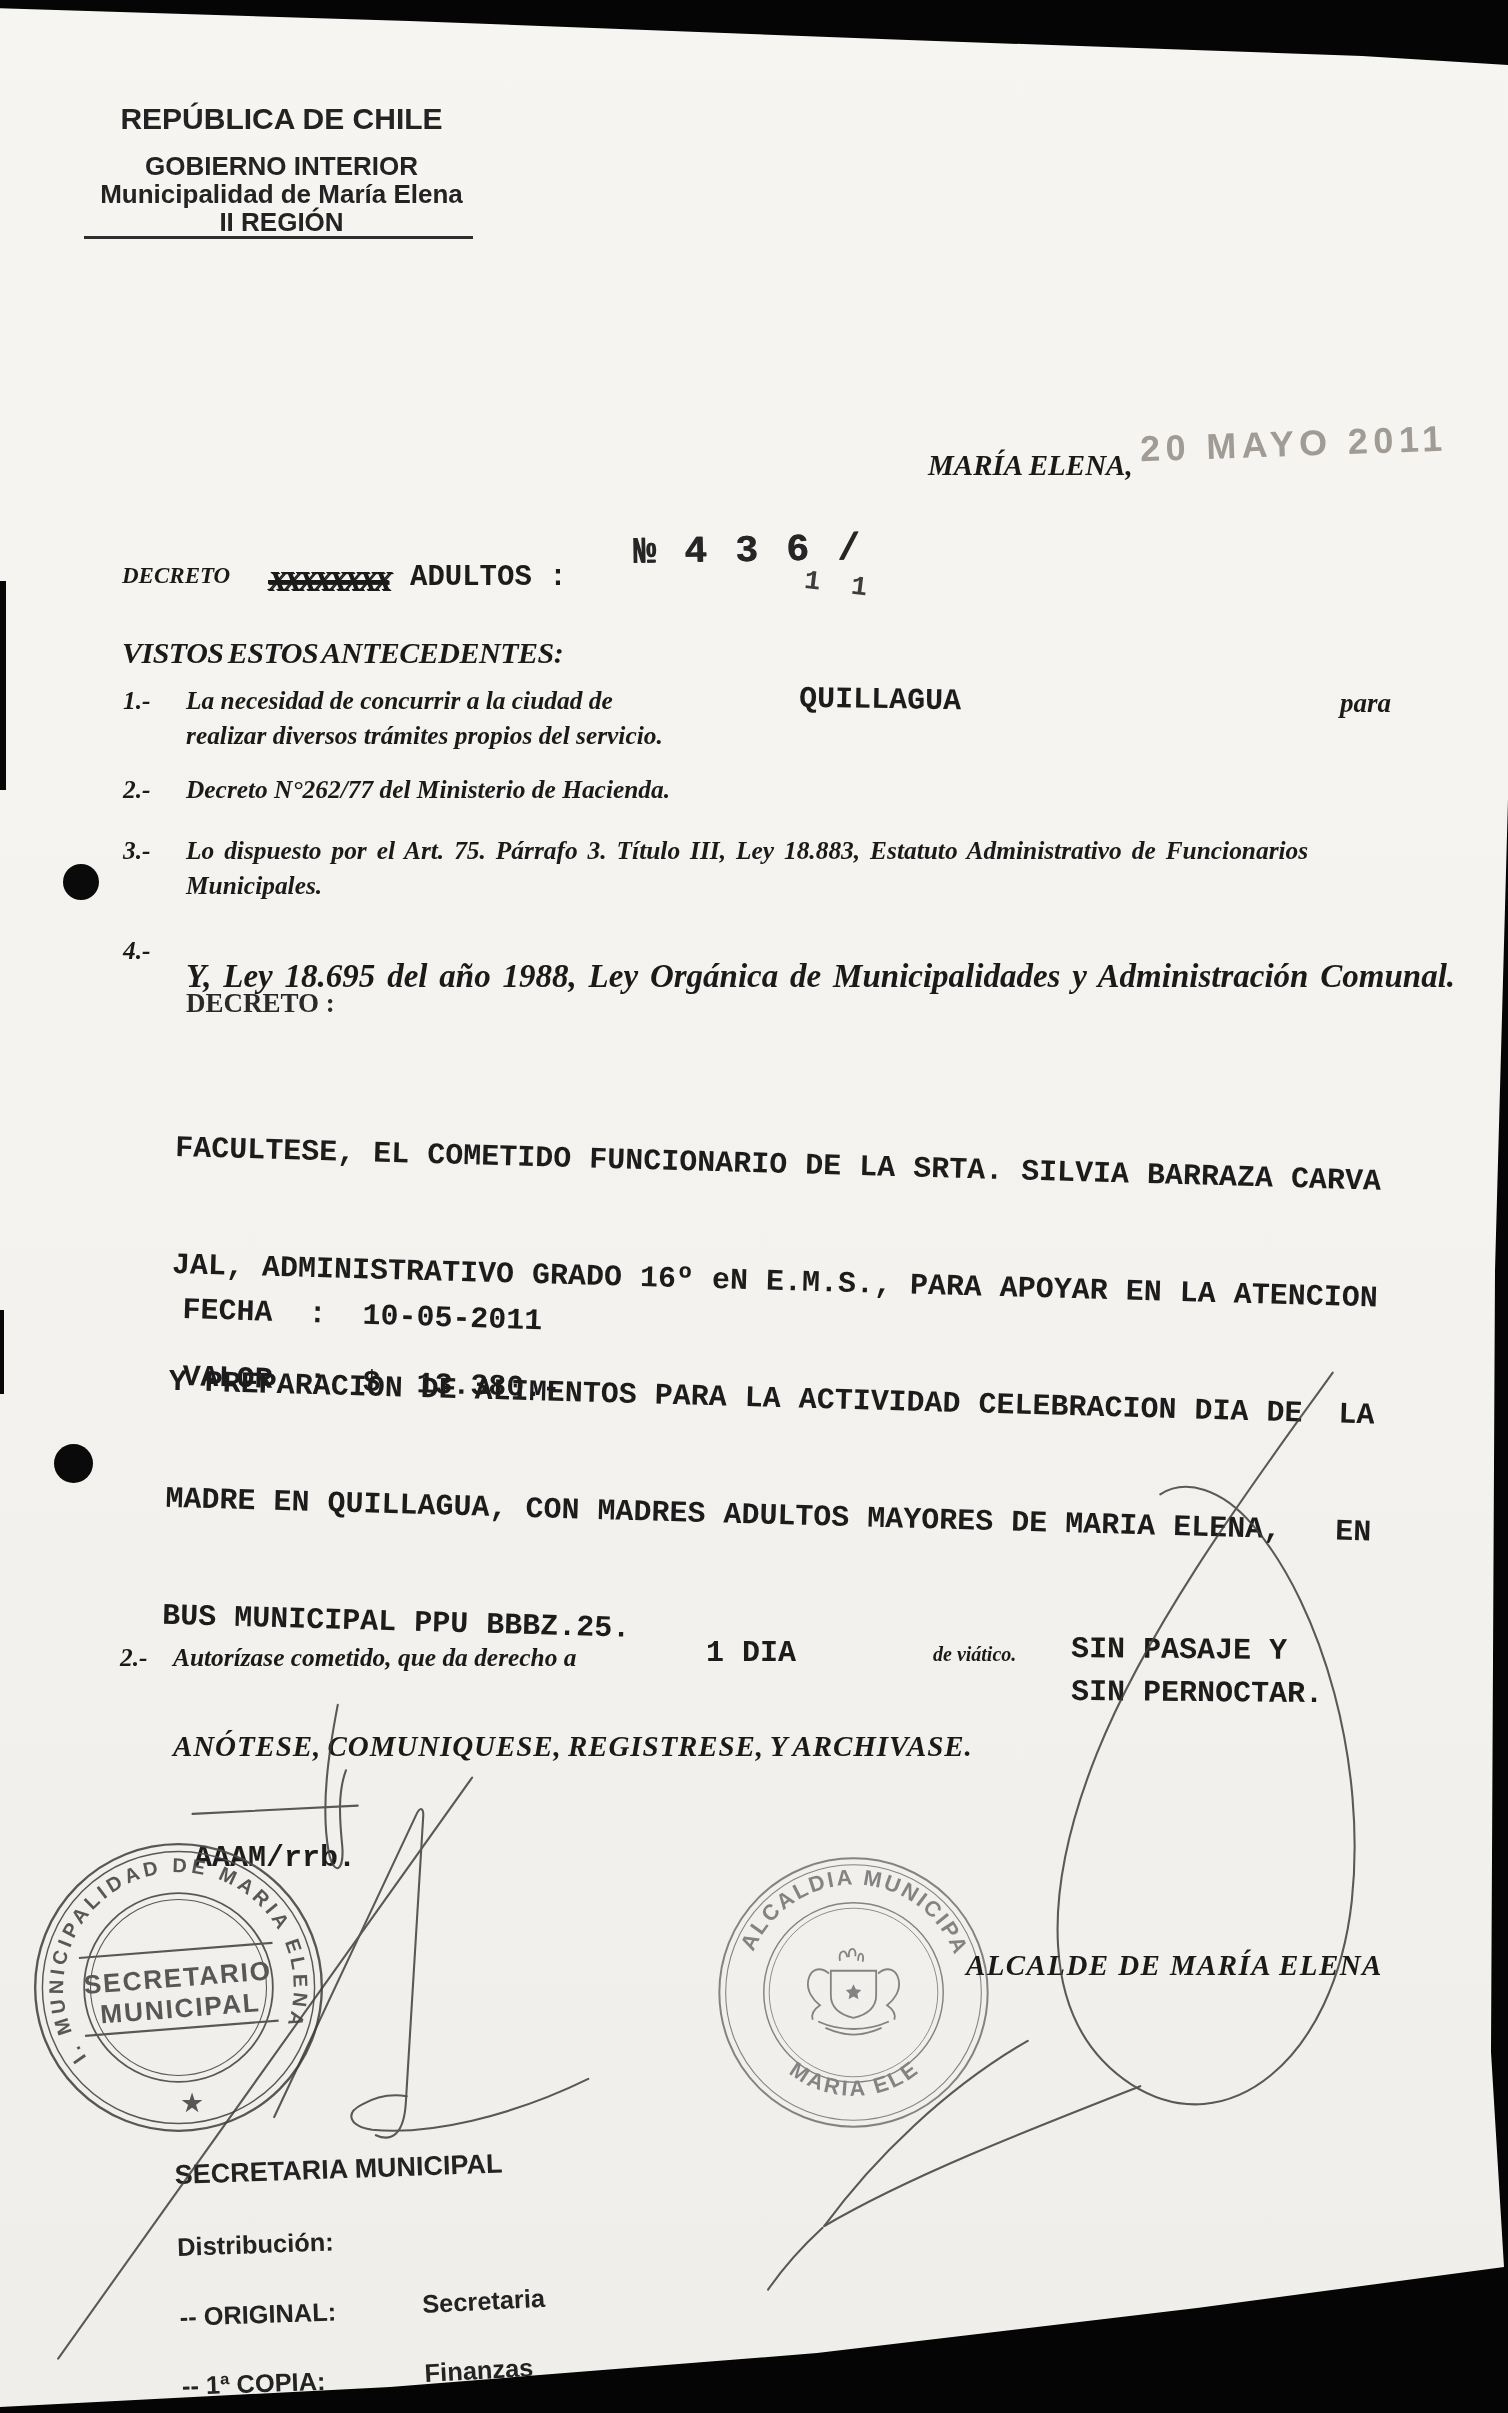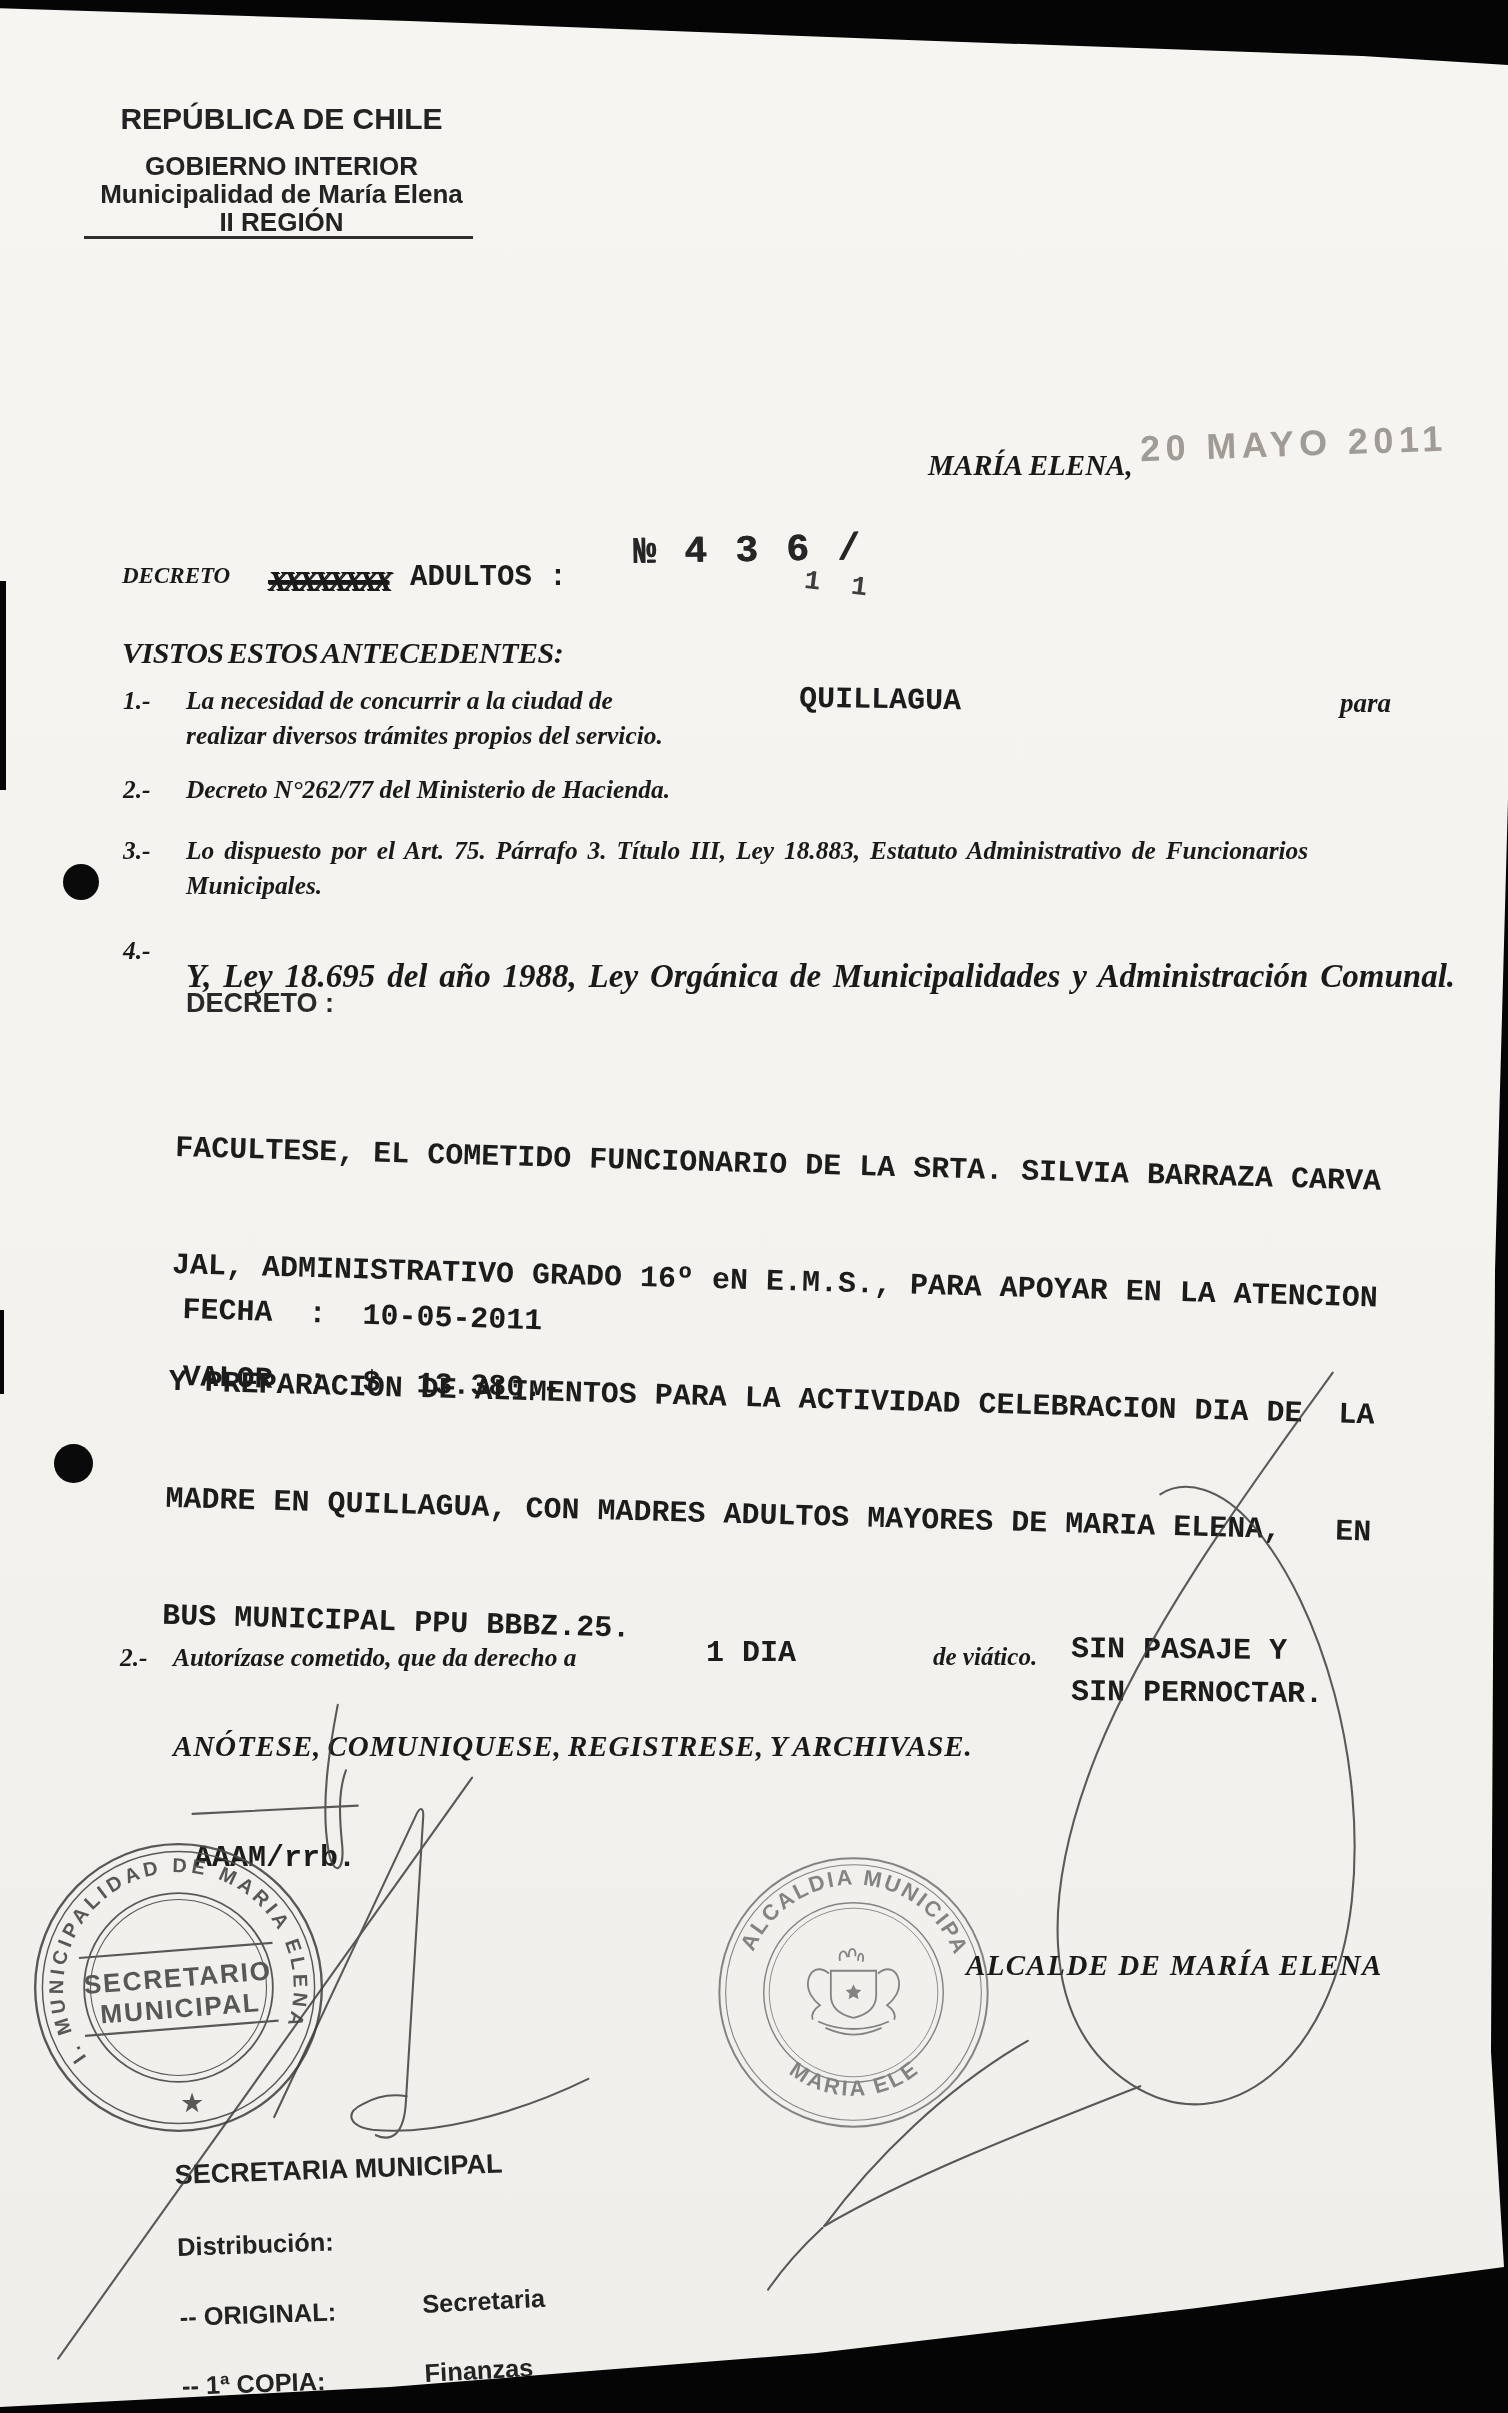--- a/index.html
+++ b/index.html
@@ -50,37 +50,37 @@
     <div class="abs ser" style="left:123px;top:775px;font-size:25.4px;">2.-</div>
     <div class="abs ser" style="left:186px;top:775px;font-size:25.4px;">Decreto N°262/77 del Ministerio de Hacienda.</div>
 
     <div class="abs ser" style="left:123px;top:836px;font-size:25.4px;">3.-</div>
     <div class="abs ser" style="left:186px;top:836px;font-size:25.4px;word-spacing:3.6px;">Lo dispuesto por el Art. 75. Párrafo 3. Título III, Ley 18.883, Estatuto Administrativo de Funcionarios</div>
     <div class="abs ser" style="left:186px;top:871px;font-size:25.4px;">Municipales.</div>
 
     <div class="abs ser" style="left:123px;top:936px;font-size:25.4px;">4.-</div>
     <div class="abs ser" style="left:186px;top:958px;font-size:33px;word-spacing:3.6px;">Y, Ley 18.695 del año 1988, Ley Orgánica de Municipalidades y Administración Comunal.</div>
 
-    <div class="abs sans" style="left:186px;top:988px;font-size:27px;color:#2a2a2a;">DECRETO :</div>
+    <div class="abs sans" style="left:186px;top:988px;font-size:27px;color:#2a2a2a;font-family:Liberation Serif, serif;">DECRETO :</div>
 
     <div class="abs mono" style="left:178px;top:1051px;font-size:30px;line-height:39px;transform:rotate(1.6deg);transform-origin:left top;">
       <div>FACULTESE, EL COMETIDO FUNCIONARIO DE LA SRTA. SILVIA BARRAZA CARVA</div>
       <div>JAL, ADMINISTRATIVO GRADO 16º eN E.M.S., PARA APOYAR EN LA ATENCION</div>
       <div>Y PREPARACION DE ALIMENTOS PARA LA ACTIVIDAD CELEBRACION DIA DE  LA</div>
       <div>MADRE EN QUILLAGUA, CON MADRES ADULTOS MAYORES DE MARIA ELENA,   EN</div>
       <div>BUS MUNICIPAL PPU BBBZ.25.</div>
     </div>
 
     <div class="abs mono" style="left:183px;top:1293px;font-size:30px;transform:rotate(1.8deg);transform-origin:left top;">FECHA  :  10-05-2011</div>
     <div class="abs mono" style="left:183px;top:1360px;font-size:30px;transform:rotate(1.8deg);transform-origin:left top;">VALOR  :  $  13.380.-</div>
 
     <div class="abs ser" style="left:120px;top:1643px;font-size:25.4px;">2.-</div>
     <div class="abs ser" style="left:173px;top:1643px;font-size:25.4px;">Autorízase cometido, que da derecho a</div>
     <div class="abs mono" style="left:706px;top:1636px;font-size:30px;">1 DIA</div>
-    <div class="abs ser" style="left:933px;top:1643px;font-size:25px;">de viático.</div>
+    <div class="abs ser" style="left:933px;top:1643px;font-size:20px;">de viático.</div>
     <div class="abs mono" style="left:1071px;top:1633px;font-size:30px;transform:rotate(.5deg);">SIN PASAJE Y</div>
     <div class="abs mono" style="left:1071px;top:1676px;font-size:30px;transform:rotate(.5deg);">SIN PERNOCTAR.</div>
 
     <div class="abs ser" style="left:173px;top:1730px;font-size:29px;letter-spacing:0.9px;word-spacing:-1.8px;">ANÓTESE, COMUNIQUESE, REGISTRESE, Y ARCHIVASE.</div>
 
     <div class="abs mono" style="left:194px;top:1841px;font-size:30px;">AAAM/rrb.</div>
 
     <svg class="abs" style="left:27px;top:1836px;opacity:.92;" width="303" height="303" viewBox="0 0 334 334">
       <g stroke="#4b4b4b" fill="none">
         <circle cx="167" cy="167" r="158" stroke-width="2.6"></circle>

